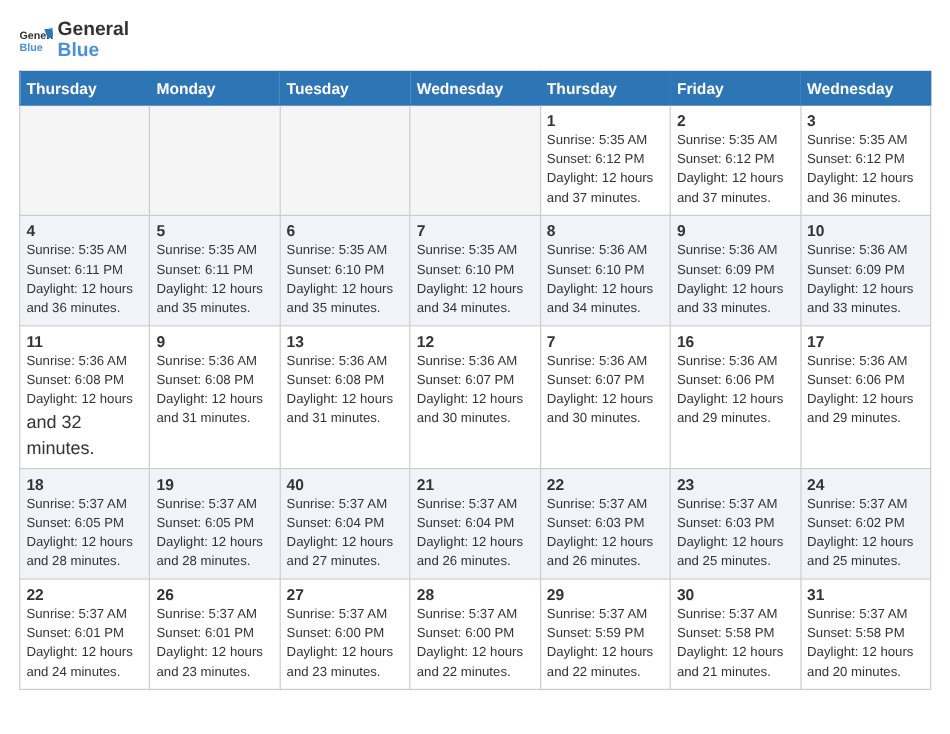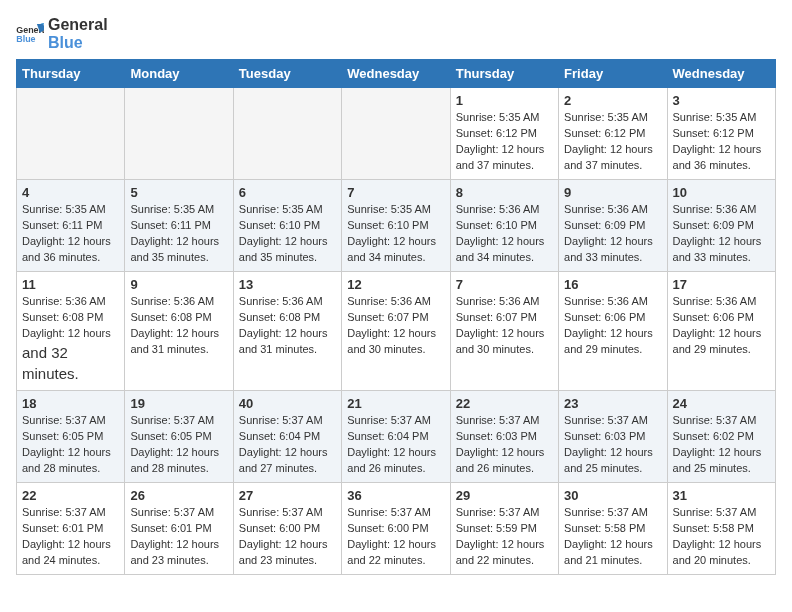--- a/index.html
+++ b/index.html
@@ -357,21 +357,21 @@
         <td>
           <span class="day-number">27</span>
           <div class="day-info">
             <span style="display: block; font-size: 11px; line-height: 1.45;">Sunrise: 5:37 AM</span>
             <span style="display: block; font-size: 11px; line-height: 1.45;">Sunset: 6:00 PM</span>
             <span style="display: block; font-size: 11px; line-height: 1.45;">Daylight: 12 hours</span>
             <span style="display: block; font-size: 11px; line-height: 1.45;">and 23 minutes.</span>
           </div>
         </td>
         <td>
-          <span class="day-number">36</span>
+          <span class="day-number">28</span>
           <div class="day-info">
             <span style="display: block; font-size: 11px; line-height: 1.45;">Sunrise: 5:37 AM</span>
             <span style="display: block; font-size: 11px; line-height: 1.45;">Sunset: 6:00 PM</span>
             <span style="display: block; font-size: 11px; line-height: 1.45;">Daylight: 12 hours</span>
             <span style="display: block; font-size: 11px; line-height: 1.45;">and 22 minutes.</span>
           </div>
         </td>
         <td>
           <span class="day-number">29</span>
           <div class="day-info">

